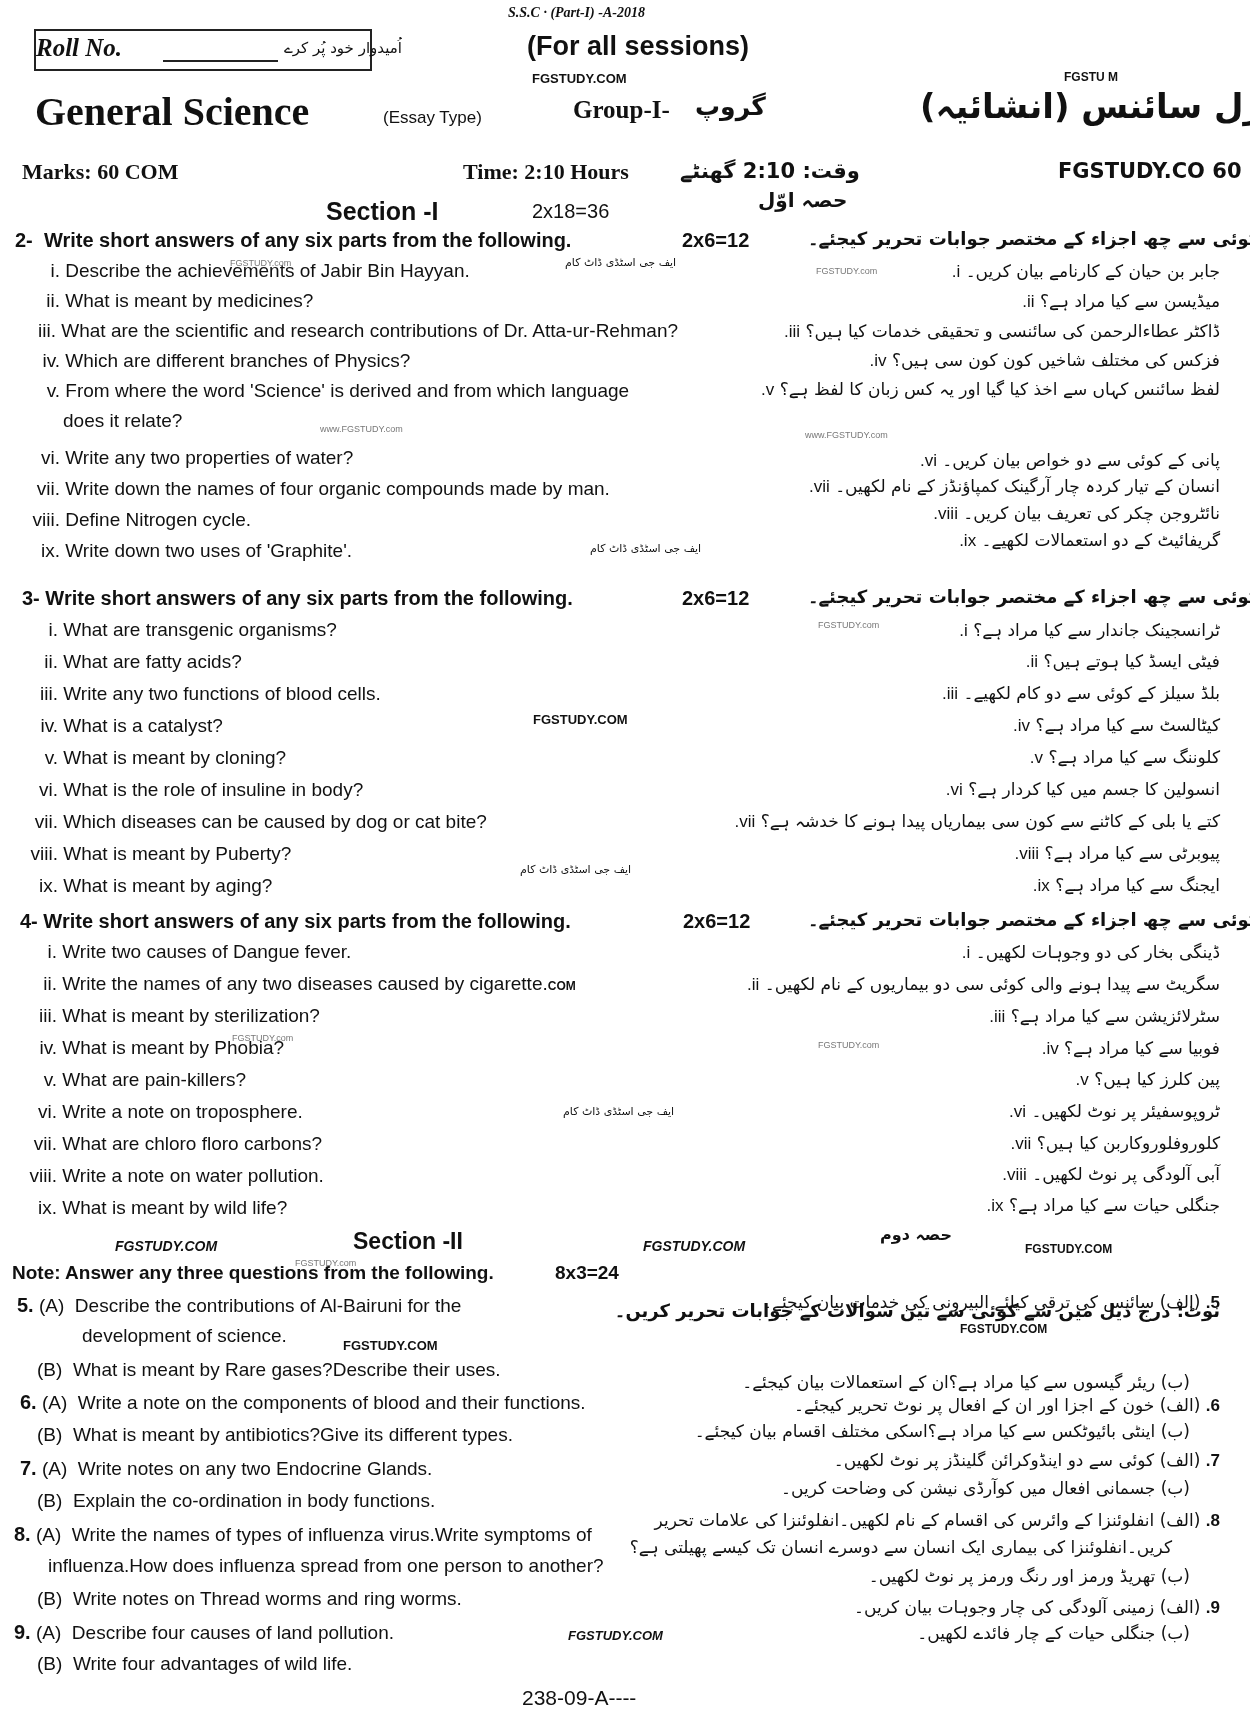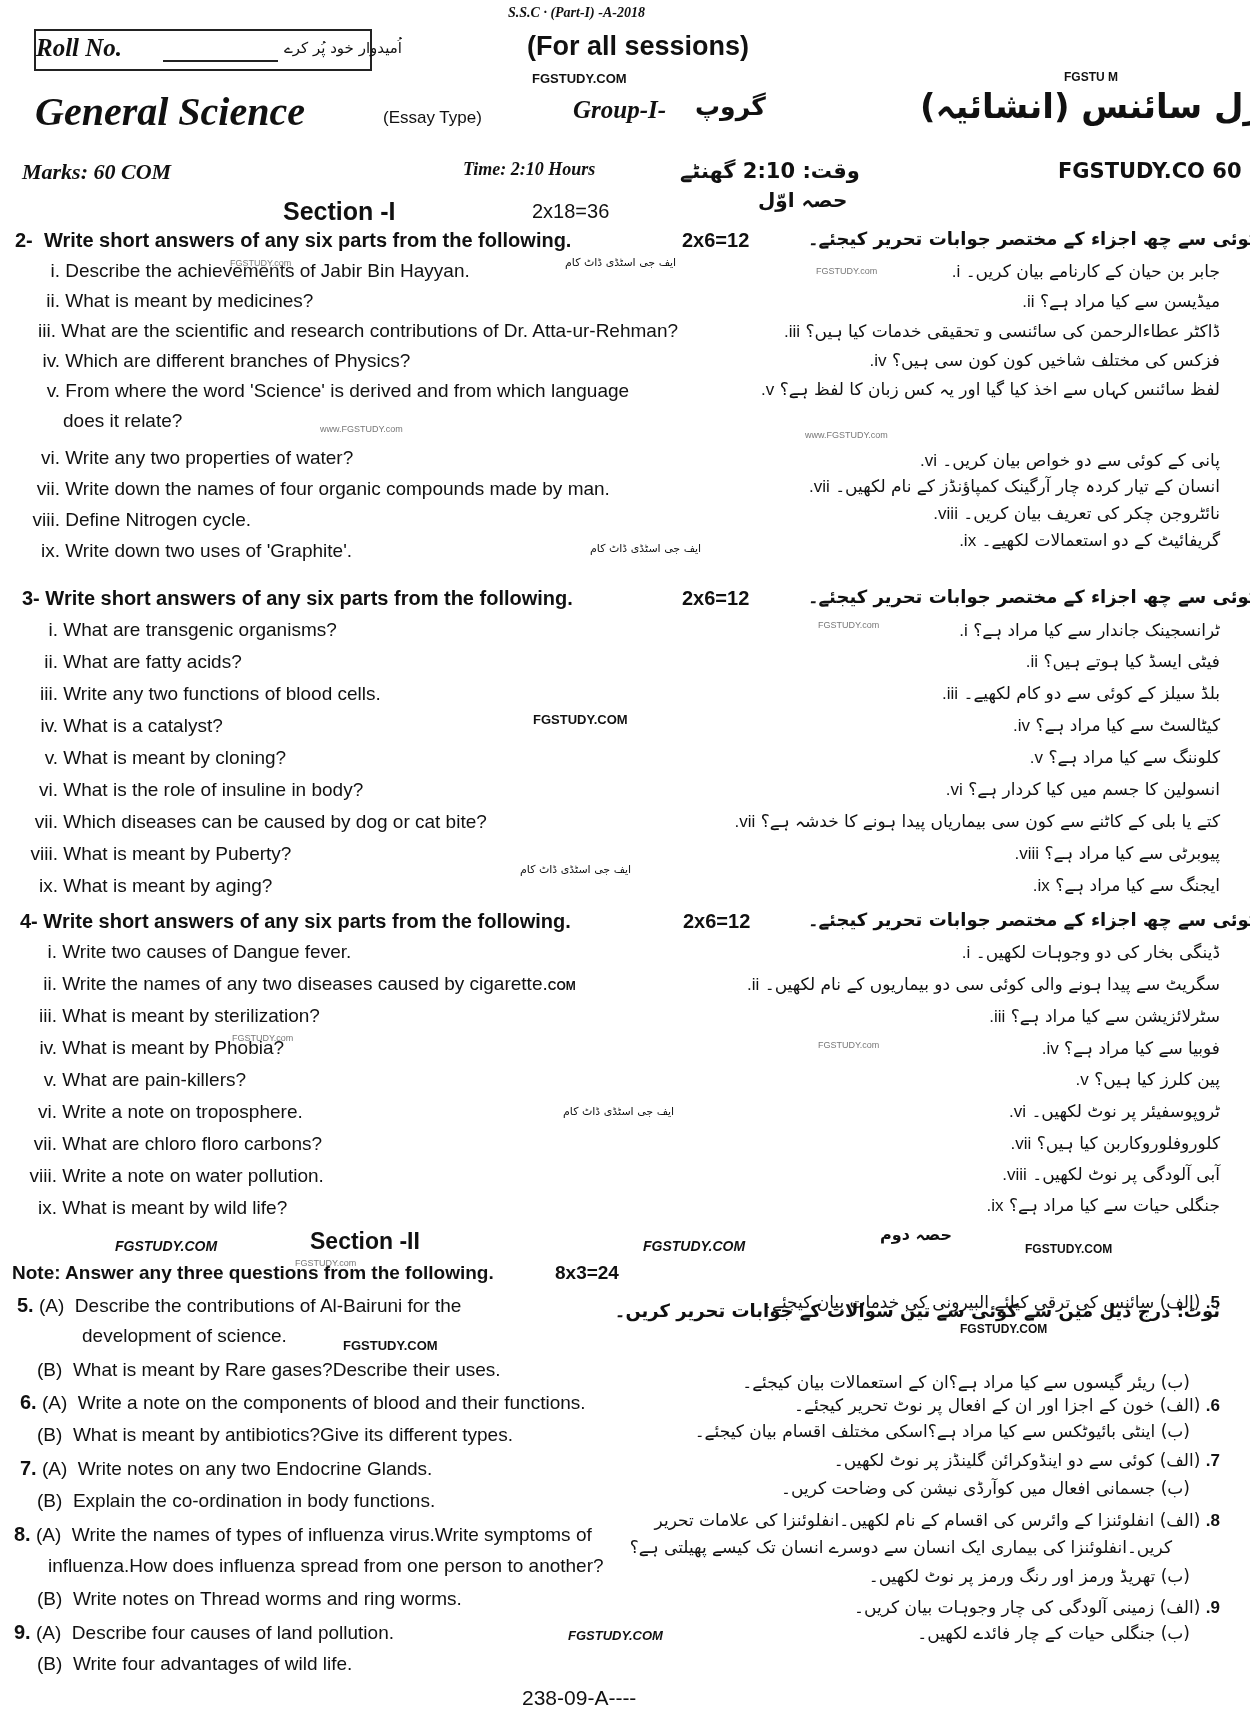--- a/index.html
+++ b/index.html
@@ -1,43 +1,43 @@
 <!DOCTYPE html>
 <html><head>
 <meta charset="utf-8">
 <style>
   * { box-sizing: border-box; margin: 0; padding: 0; }
   html, body { width: 1250px; height: 1710px; background: #ffffff; overflow: hidden; }
   body { position: relative; font-family: "Liberation Sans", sans-serif; color: #111; }
   .abs { position: absolute; white-space: nowrap; }
-  .serif { font-family: "Liberation Serif", serif; font-style: italic; }
+  .serif { font-family: "Liberation Serif", serif; }
   .ur { font-family: "DejaVu Sans", sans-serif; direction: rtl; unicode-bidi: plaintext; }
   .wm { font-family: "Liberation Sans", sans-serif; font-size: 9px; color: #777; }
   .wm-bold { font-family: "Liberation Sans", sans-serif; font-size: 14px; font-weight: bold; color: #111; }
   .wm-bi { font-style: italic; }
 
   #paper-code { left: 508px; top: 5px; font-size: 14px; font-style: italic; font-weight: bold; }
   #rollbox { left: 34px; top: 29px; width: 338px; height: 42px; border: 2px solid #222; }
   #roll-label { left: 36px; top: 34px; font-size: 25px; font-style: italic; font-weight: bold; }
   #roll-line { left: 163px; top: 60px; width: 115px; border-bottom: 2px solid #222; }
   #roll-ur { left: 284px; top: 39px; font-size: 15px; }
   #sessions { left: 527px; top: 31px; font-size: 27px; font-weight: bold; }
   #fgs-top { left: 532px; top: 71px; }
   #title { left: 35px; top: 88px; font-size: 40px; font-weight: bold; }
   #title-sub { left: 383px; top: 108px; font-size: 17px; }
   #group { left: 573px; top: 96px; font-size: 25px; font-weight: bold; }
   #group-ur { left: 695px; top: 92px; font-size: 25px; font-weight: bold; }
   #title-ur { left: 920px; top: 86px; font-size: 34px; font-weight: bold; }
   #fgs-top-r { left: 1064px; top: 70px; }
   #marks { left: 22px; top: 159px; font-size: 22px; font-weight: bold; }
-  #time { left: 463px; top: 159px; font-size: 18px; font-weight: bold; text-align: right; }
+  #time { left: 463px; top: 159px; font-size: 22px; font-weight: bold; text-align: right; }
   #time-ur { left: 680px; top: 159px; font-size: 21px; font-weight: bold; }
   #marks-ur { left: 1058px; top: 159px; font-size: 21px; font-weight: bold; }
 
-  .sec-head { font-size: 25px; font-weight: bold; }
+  .sec-head { font-size: 25px; font-weight: bold; margin-left: 43px; }
   .qhead { font-size: 20px; font-weight: bold; text-align: center; }
   .qpart { font-size: 19px; }
   .num { display: inline-block; text-align: right; }
   .urq { font-size: 17px; }
   .urhead { font-size: 18px; font-weight: bold; }
   .roman { font-size: 17px; font-family: "Liberation Sans", sans-serif; }
   #footer-code { left: 522px; top: 1686px; font-size: 21px; }
 </style>
 </head>
 <body>

